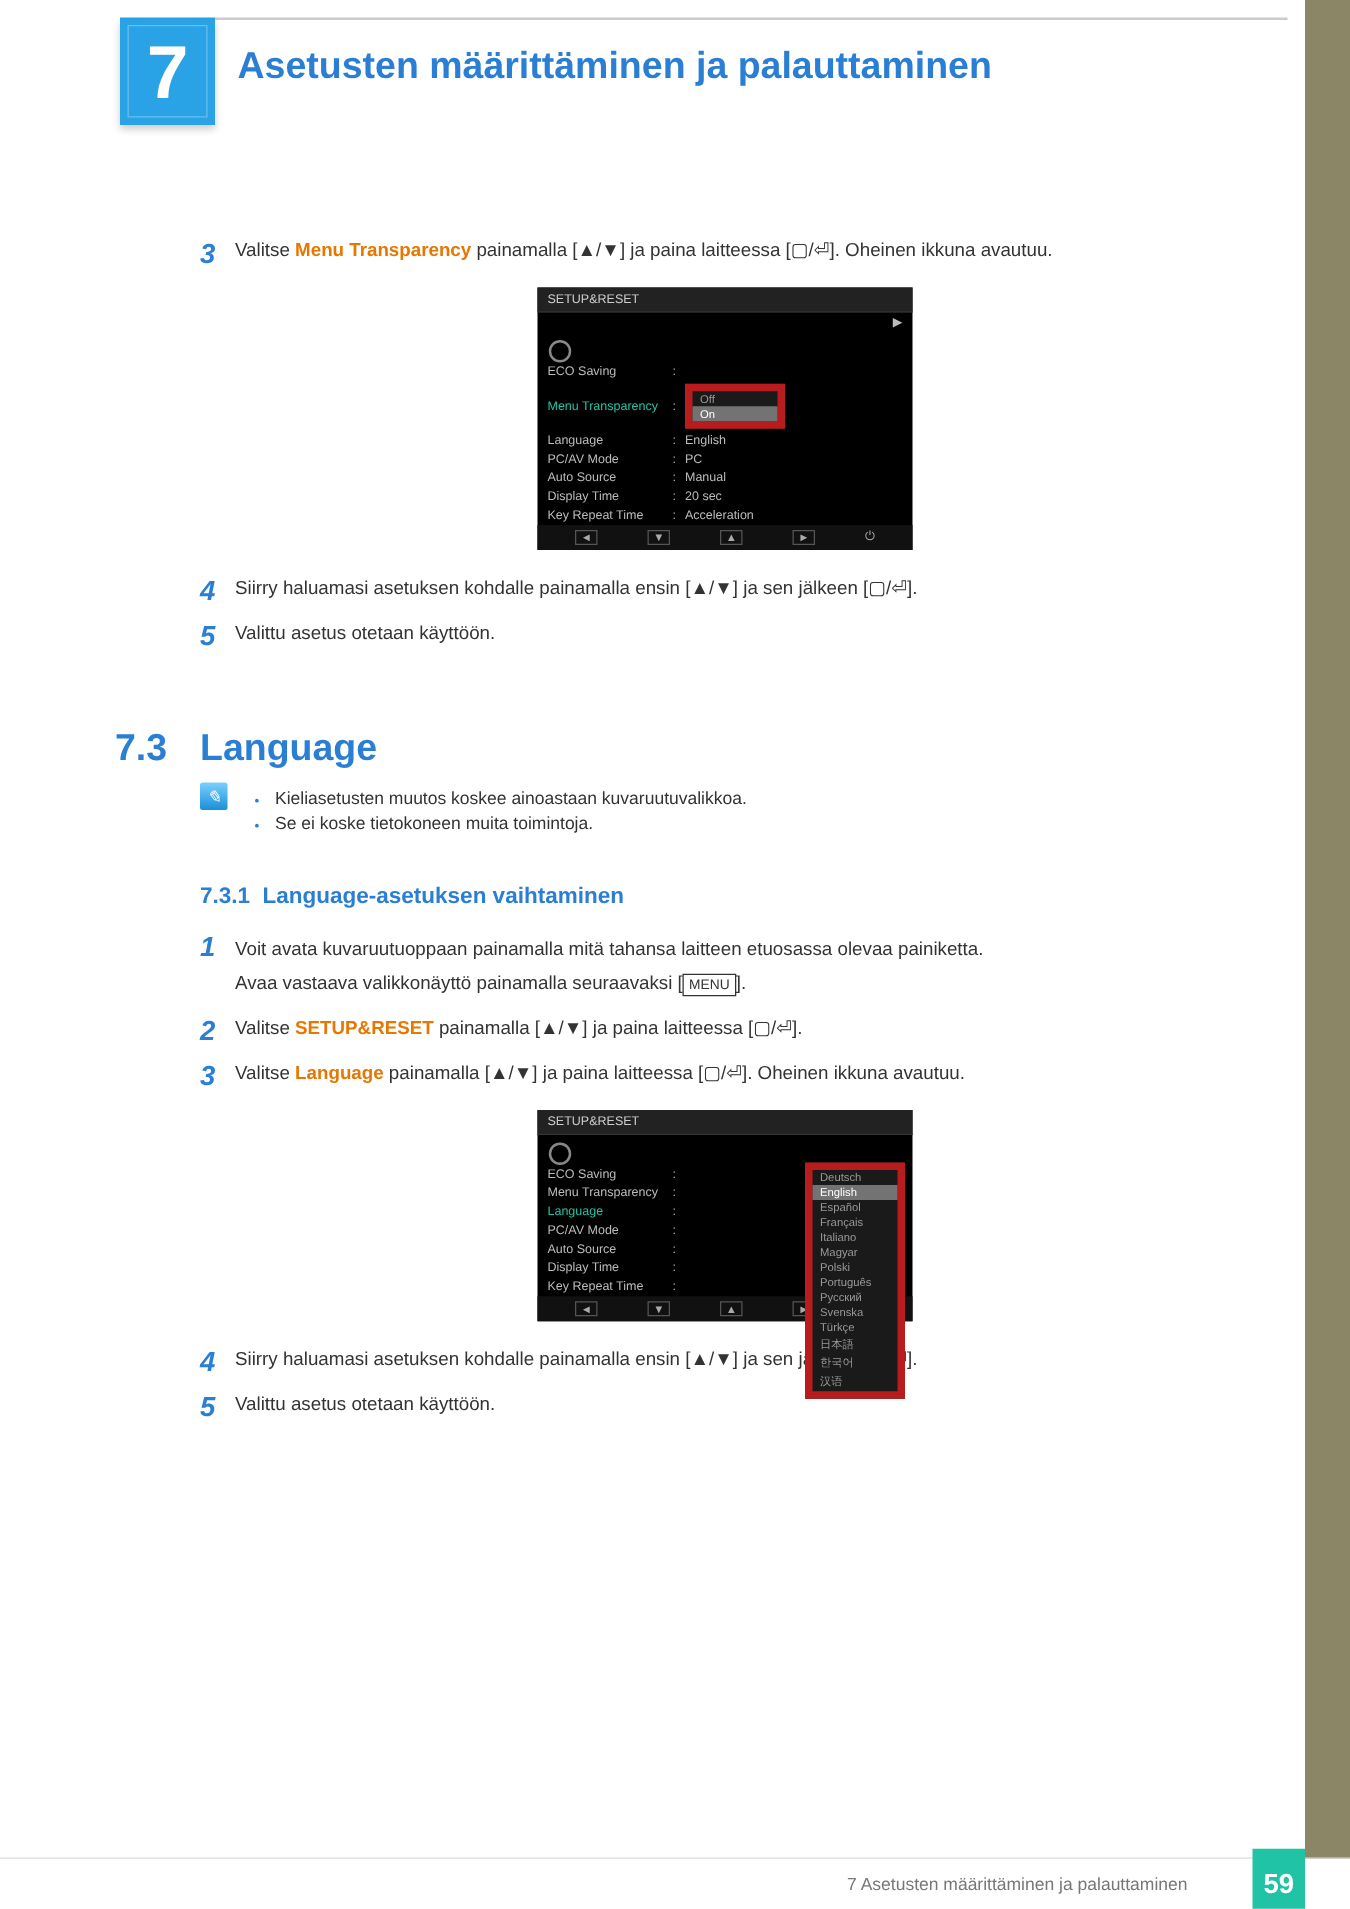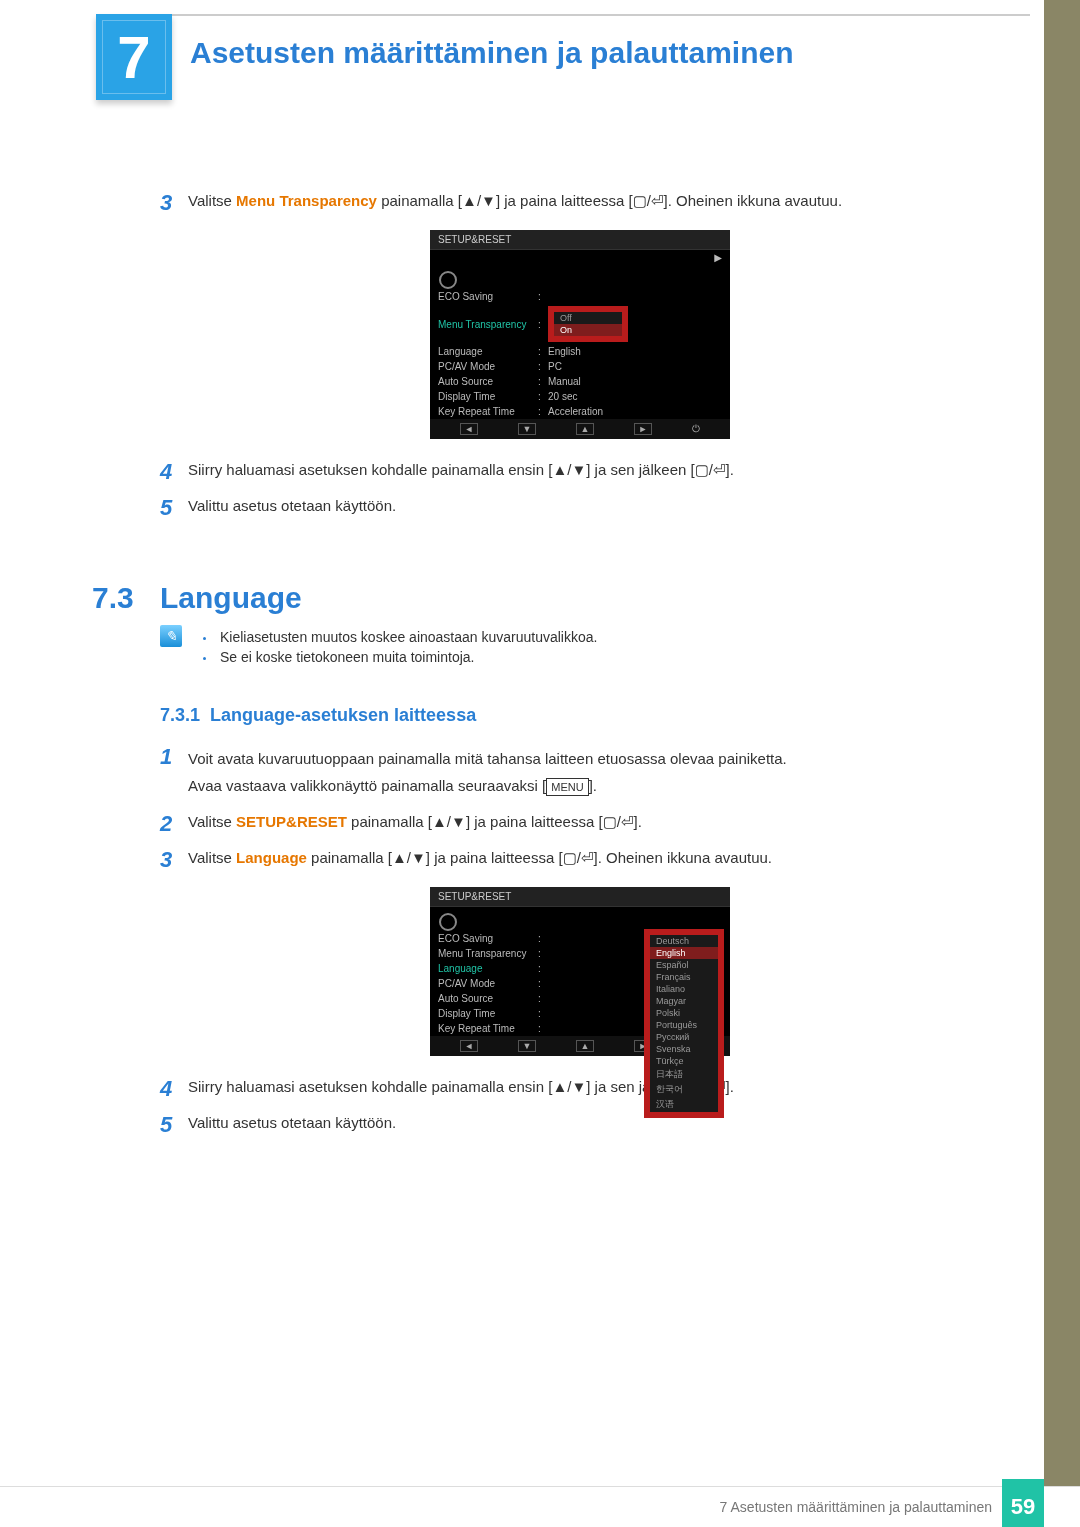--- a/index.html
+++ b/index.html
@@ -24,37 +24,37 @@
   .osd-icon .gear { width:18px; height:18px; border:2px solid #888; border-radius:50%; position:relative; }
   .osd-list { flex: 1; }
   .osd-row { display: flex; padding: 2px 4px; align-items: center; }
   .osd-label { width: 100px; }
   .osd-colon { width: 10px; }
   .osd-val { flex: 1; }
   .osd-active { color: #20c3a6; }
   .osd-dropdown { position: relative; }
   .osd-dd-box { background: #1a1a1a; border: 6px solid #b91c1c; min-width: 80px; }
   .osd-dd-item { padding: 1px 6px; font-size: 9px; color: #999; }
-  .osd-dd-hl { background: #7f1d1d; color: #fff; }
+  .osd-dd-hl { background: #737373; color: #fff; }
   .osd-btnrow { display:flex; justify-content:space-around; padding: 4px 10px; color:#aaa; background:#111; }
   .osd-btn { width: 18px; height: 12px; border:1px solid #555; display:flex; align-items:center; justify-content:center; font-size:9px; }
   .section-head { display:flex; align-items:flex-end; margin-top: 60px; margin-left: -68px; }
   .section-num { color:#2a7fd4; font-size:30px; font-weight:bold; width: 68px; }
   .section-title { color:#2a7fd4; font-size:30px; font-weight:bold; }
   .section-intro { font-size: 15px; color:#333; margin-top: 36px; margin-bottom: 18px; }
   .note-block { display:flex; margin: 10px 0 16px; align-items:flex-start; }
   .note-icon { width: 22px; height: 22px; background: linear-gradient(#7bd0ff,#1a8fd8); border-radius:2px; margin-right: 18px; display:flex; align-items:center; justify-content:center; color:#fff; font-size:14px; font-style:italic; }
   .note-list { list-style: disc; padding-left: 16px; font-size: 14px; color:#333; }
   .note-list li { margin: 4px 0; padding-left: 4px; }
   .note-list li::marker { color: #2a7fd4; font-size: 10px; }
   .subsection { display:flex; align-items:flex-end; margin-top: 36px; margin-bottom: 18px; }
   .subsection-num { color:#2a7fd4; font-size:18px; font-weight:bold; margin-right: 10px; }
   .subsection-title { color:#2a7fd4; font-size:18px; font-weight:bold; }
   .step-text p { margin: 4px 0; }
-  .footer { position: absolute; bottom: 0; left: 0; right: 0; height: 40px; display:flex; justify-content:flex-end; align-items:center; }
+  .footer { position: absolute; bottom: 0; left: 0; right: 0; height: 40px; display:flex; justify-content:flex-end; align-items:center;gap:42px; }
   .footer-text { font-size: 14px; color:#777; margin-right: 10px; }
   .footer-pg { width: 42px; height: 57px; background: #20c3a6; color:#fff; font-size:22px; font-weight:bold; display:flex; align-items:center; justify-content:center; margin-right: 36px; }
   .footer-rule { position:absolute; left:0; right:0; bottom:40px; height:1px; background:#ddd; }
 </style>
 </head>
 <body>
 
 <div class="page">
   <div class="sidebar"></div>
   <div class="top-rule"></div>
@@ -146,21 +146,21 @@
     <div class="note-block">
       <div class="note-icon">✎</div>
       <ul class="note-list">
         <li>Kieliasetusten muutos koskee ainoastaan kuvaruutuvalikkoa.</li>
         <li>Se ei koske tietokoneen muita toimintoja.</li>
       </ul>
     </div>
 
     <div class="subsection">
       <div class="subsection-num">7.3.1</div>
-      <div class="subsection-title">Language-asetuksen laitteessa</div>
+      <div class="subsection-title">Language-asetuksen vaihtaminen</div>
     </div>
 
     <div class="step">
       <div class="step-num">1</div>
       <div class="step-text">
         <p>Voit avata kuvaruutuoppaan painamalla mitä tahansa laitteen etuosassa olevaa painiketta.</p>
         <p><span>Avaa vastaava valikkonäyttö painamalla seuraavaksi [</span><span class="box">MENU</span><span>].</span></p>
       </div>
     </div>
     <div class="step">

